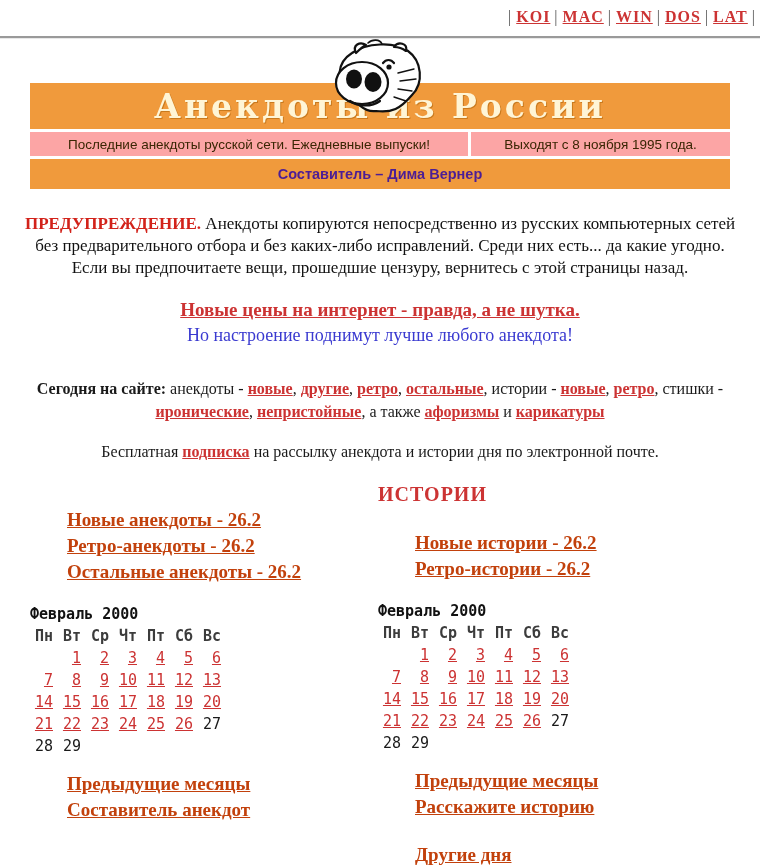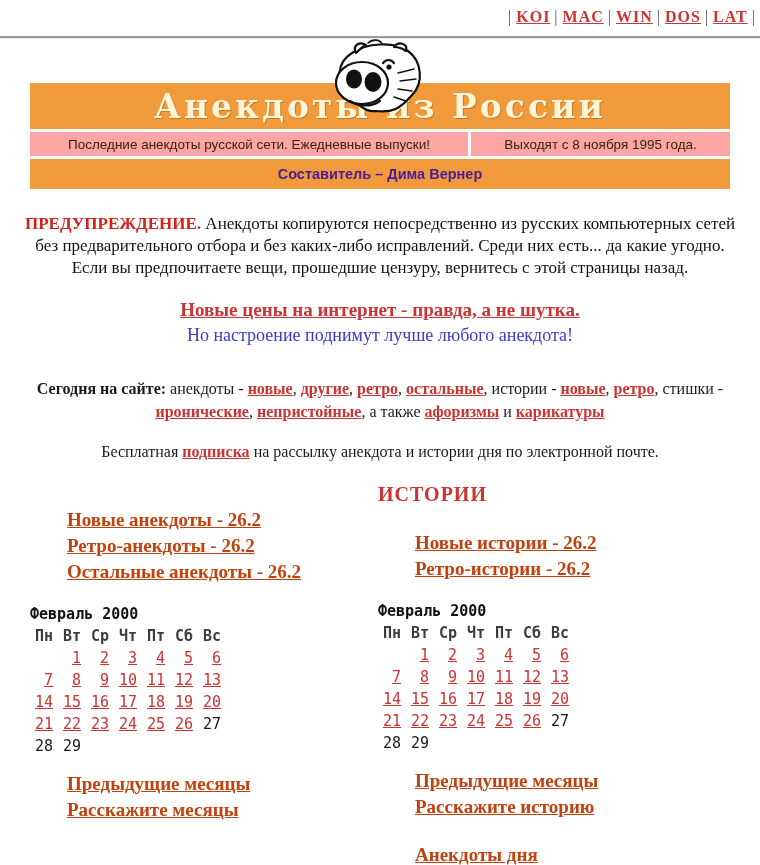--- a/index.html
+++ b/index.html
@@ -157,21 +157,21 @@
         <div class="month">Февраль 2000</div>
         <div class="dayrow hdr"><span class="c">Пн</span><span class="c">Вт</span><span class="c">Ср</span><span class="c">Чт</span><span class="c">Пт</span><span class="c">Сб</span><span class="c">Вс</span></div>
         <div class="dayrow"><span class="c"></span><a class="c" href="#">1</a><a class="c" href="#">2</a><a class="c" href="#">3</a><a class="c" href="#">4</a><a class="c" href="#">5</a><a class="c" href="#">6</a></div>
         <div class="dayrow"><a class="c" href="#">7</a><a class="c" href="#">8</a><a class="c" href="#">9</a><a class="c" href="#">10</a><a class="c" href="#">11</a><a class="c" href="#">12</a><a class="c" href="#">13</a></div>
         <div class="dayrow"><a class="c" href="#">14</a><a class="c" href="#">15</a><a class="c" href="#">16</a><a class="c" href="#">17</a><a class="c" href="#">18</a><a class="c" href="#">19</a><a class="c" href="#">20</a></div>
         <div class="dayrow"><a class="c" href="#">21</a><a class="c" href="#">22</a><a class="c" href="#">23</a><a class="c" href="#">24</a><a class="c" href="#">25</a><a class="c" href="#">26</a><span class="c plain">27</span></div>
         <div class="dayrow"><span class="c plain">28</span><span class="c plain">29</span><span class="c"></span><span class="c"></span><span class="c"></span><span class="c"></span><span class="c"></span></div>
       </div>
     <ul class="links tight mid-links">
         <li><a href="#">Предыдущие месяцы</a></li>
-        <li><a href="#">Расскажите месяцы</a></li>
+        <li><a href="#">Составитель анекдот</a></li>
       </ul>
     <div class="links-gap"></div>
 
   </section>
   <section class="col">
     <h2 class="col-title">ИСТОРИИ</h2>
     <ul class="links top-links">
         <li><a href="#">Новые истории - 26.2</a></li>
         <li><a href="#">Ретро-истории - 26.2</a></li>
       </ul>
@@ -183,17 +183,17 @@
         <div class="dayrow"><a class="c" href="#">14</a><a class="c" href="#">15</a><a class="c" href="#">16</a><a class="c" href="#">17</a><a class="c" href="#">18</a><a class="c" href="#">19</a><a class="c" href="#">20</a></div>
         <div class="dayrow"><a class="c" href="#">21</a><a class="c" href="#">22</a><a class="c" href="#">23</a><a class="c" href="#">24</a><a class="c" href="#">25</a><a class="c" href="#">26</a><span class="c plain">27</span></div>
         <div class="dayrow"><span class="c plain">28</span><span class="c plain">29</span><span class="c"></span><span class="c"></span><span class="c"></span><span class="c"></span><span class="c"></span></div>
       </div>
     <ul class="links tight mid-links">
         <li><a href="#">Предыдущие месяцы</a></li>
         <li><a href="#">Расскажите историю</a></li>
       </ul>
     <div class="links-gap"></div>
     <ul class="links tight bottom-links">
-        <li><a href="#">Анекдоты дня</a></li>
+        <li><a href="#">Другие дня</a></li>
         <li><a href="#">История месяца</a></li>
       </ul>
   </section>
 </div>
 
 </body></html>

